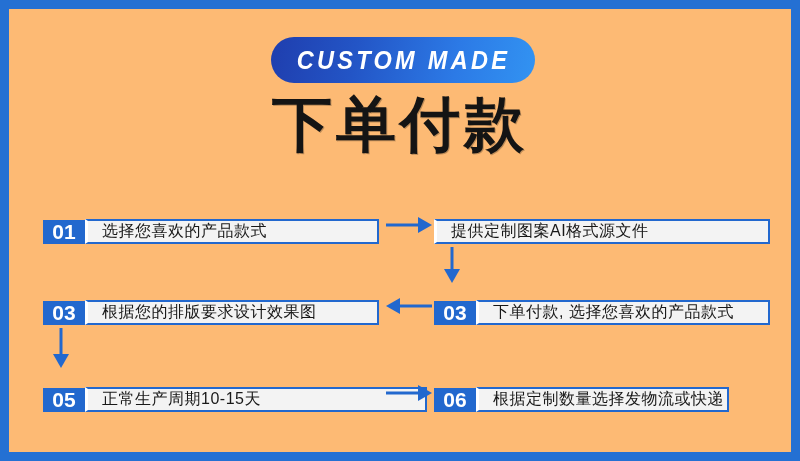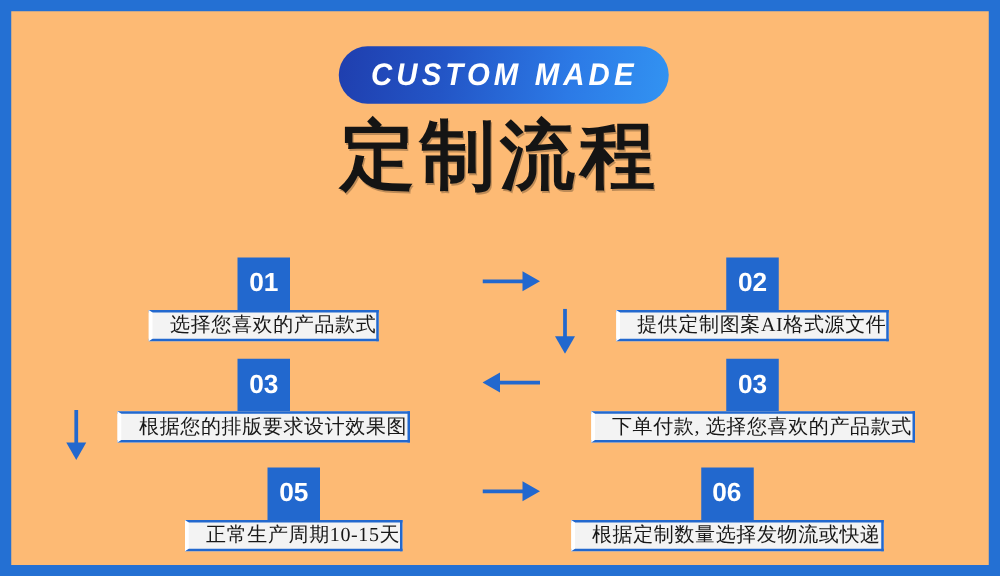--- a/index.html
+++ b/index.html
@@ -70,22 +70,21 @@
     color: #141414;
     letter-spacing: 4px;
     text-shadow: 1px 1px 0 rgba(0,0,0,0.25);
   }
 
   
   .step {
     position: absolute;
     height: 38px;
     display: flex;
-    align-items: center;
-    flex-direction: column;
+    align-items: flex-end;
   }
   .step-num {
     width: 42px;
     flex: 0 0 42px;
     background: #2268CE;
     color: #ffffff;
     font-size: 21px;
     font-weight: bold;
     display: flex;
     align-items: center;
@@ -100,21 +99,21 @@
     border-left: 3px solid #ffffff;
     display: flex;
     align-items: center;
     box-sizing: border-box;
   }
   .step-label {
     padding-left: 14px;
     font-size: 16px;
     color: #181818;
     white-space: nowrap;
-    font-family: Liberation Serif, serif;
+    font-family: Liberation Sans, sans-serif;
     letter-spacing: 0.5px;
   }
 
   
   .s01 { left: 34px;  top: 197px; width: 336px; }
   .s02 { left: 425px; top: 197px; width: 336px; }
   .s04 { left: 34px;  top: 278px; width: 336px; }
   .s03 { left: 425px; top: 278px; width: 336px; }
   .s05 { left: 34px;  top: 365px; width: 384px; }
   .s06 { left: 425px; top: 365px; width: 295px; }
@@ -135,31 +134,30 @@
 </head>
 <body>
 
 <div id="poster">
   <div id="inner">
 
     <div class="badge">
       <span class="badge-text">CUSTOM MADE</span>
     </div>
 
-    <div class="title">定制流程</div>
+    <div class="title">下单付款</div>
 
     <div class="step s01">
       <div class="step-num">01</div>
       <div class="step-body">
         <span class="step-label">选择您喜欢的产品款式</span>
       </div>
     </div>
 
     <div class="step s02">
-      <div class="step-num">02</div>
       <div class="step-body">
         <span class="step-label">提供定制图案AI格式源文件</span>
       </div>
     </div>
 
     <div class="step s04">
       <div class="step-num">03</div>
       <div class="step-body">
         <span class="step-label">根据您的排版要求设计效果图</span>
       </div>

